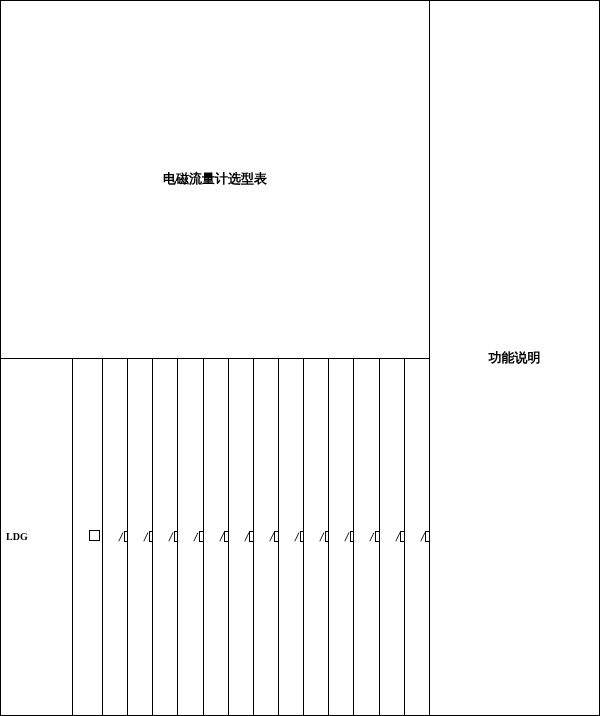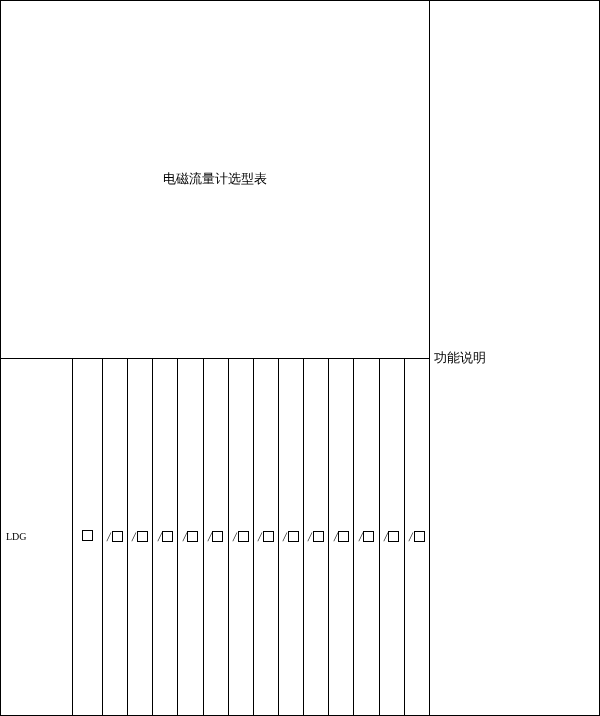--- a/index.html
+++ b/index.html
@@ -2,25 +2,25 @@
 <html style="--border: #000000; --bg: #ffffff; --text: #000000;"><head>
 <meta charset="utf-8">
 <style>
   :root{ --border:#000; --bg:#fff; --text:#000; }
   html,body{margin:0;padding:0;background:var(--bg);}
   body{width:600px;height:716px;color:var(--text);
        font-family:"Liberation Serif","DejaVu Serif",serif;}
   table{width:600px;height:716px;border-collapse:collapse;table-layout:fixed;
         border:1px solid var(--border);background:var(--bg);}
   col.c-lbl{width:72px;} col.c-dn{width:30px;} col.c-func{width:170px;}
-  td{padding:4px;font-size:12px;line-height:1.05;white-space:nowrap;overflow:hidden;
-     vertical-align:middle;}
+  td{padding:16px;font-size:12px;line-height:1.05;white-space:nowrap;overflow:hidden;
+     vertical-align:middle;font-weight:bold;}
   tr.r-title{height:16px;} tr.r-codes{height:20px;}
   td.title{border:1px solid var(--border);text-align:center;font-size:13px;}
-  td.funchdr{border:1px solid var(--border);text-align:left;font-size:13px;}
+  td.funchdr{border:1px solid var(--border);text-align:center;font-size:13px;}
   td.ldg{border:1px solid var(--border);padding-left:5px;font-size:10px;}
   td.bx{border:1px solid var(--border);text-align:center;}
   .sq{display:inline-block;width:9px;height:9px;border:1px solid var(--border);
       vertical-align:-1px;background:var(--bg);}
   .slash{display:inline-block;margin-right:1px;font-size:13px;
          transform:skewX(-8deg);}
 </style>
 </head>
 <body>
 

